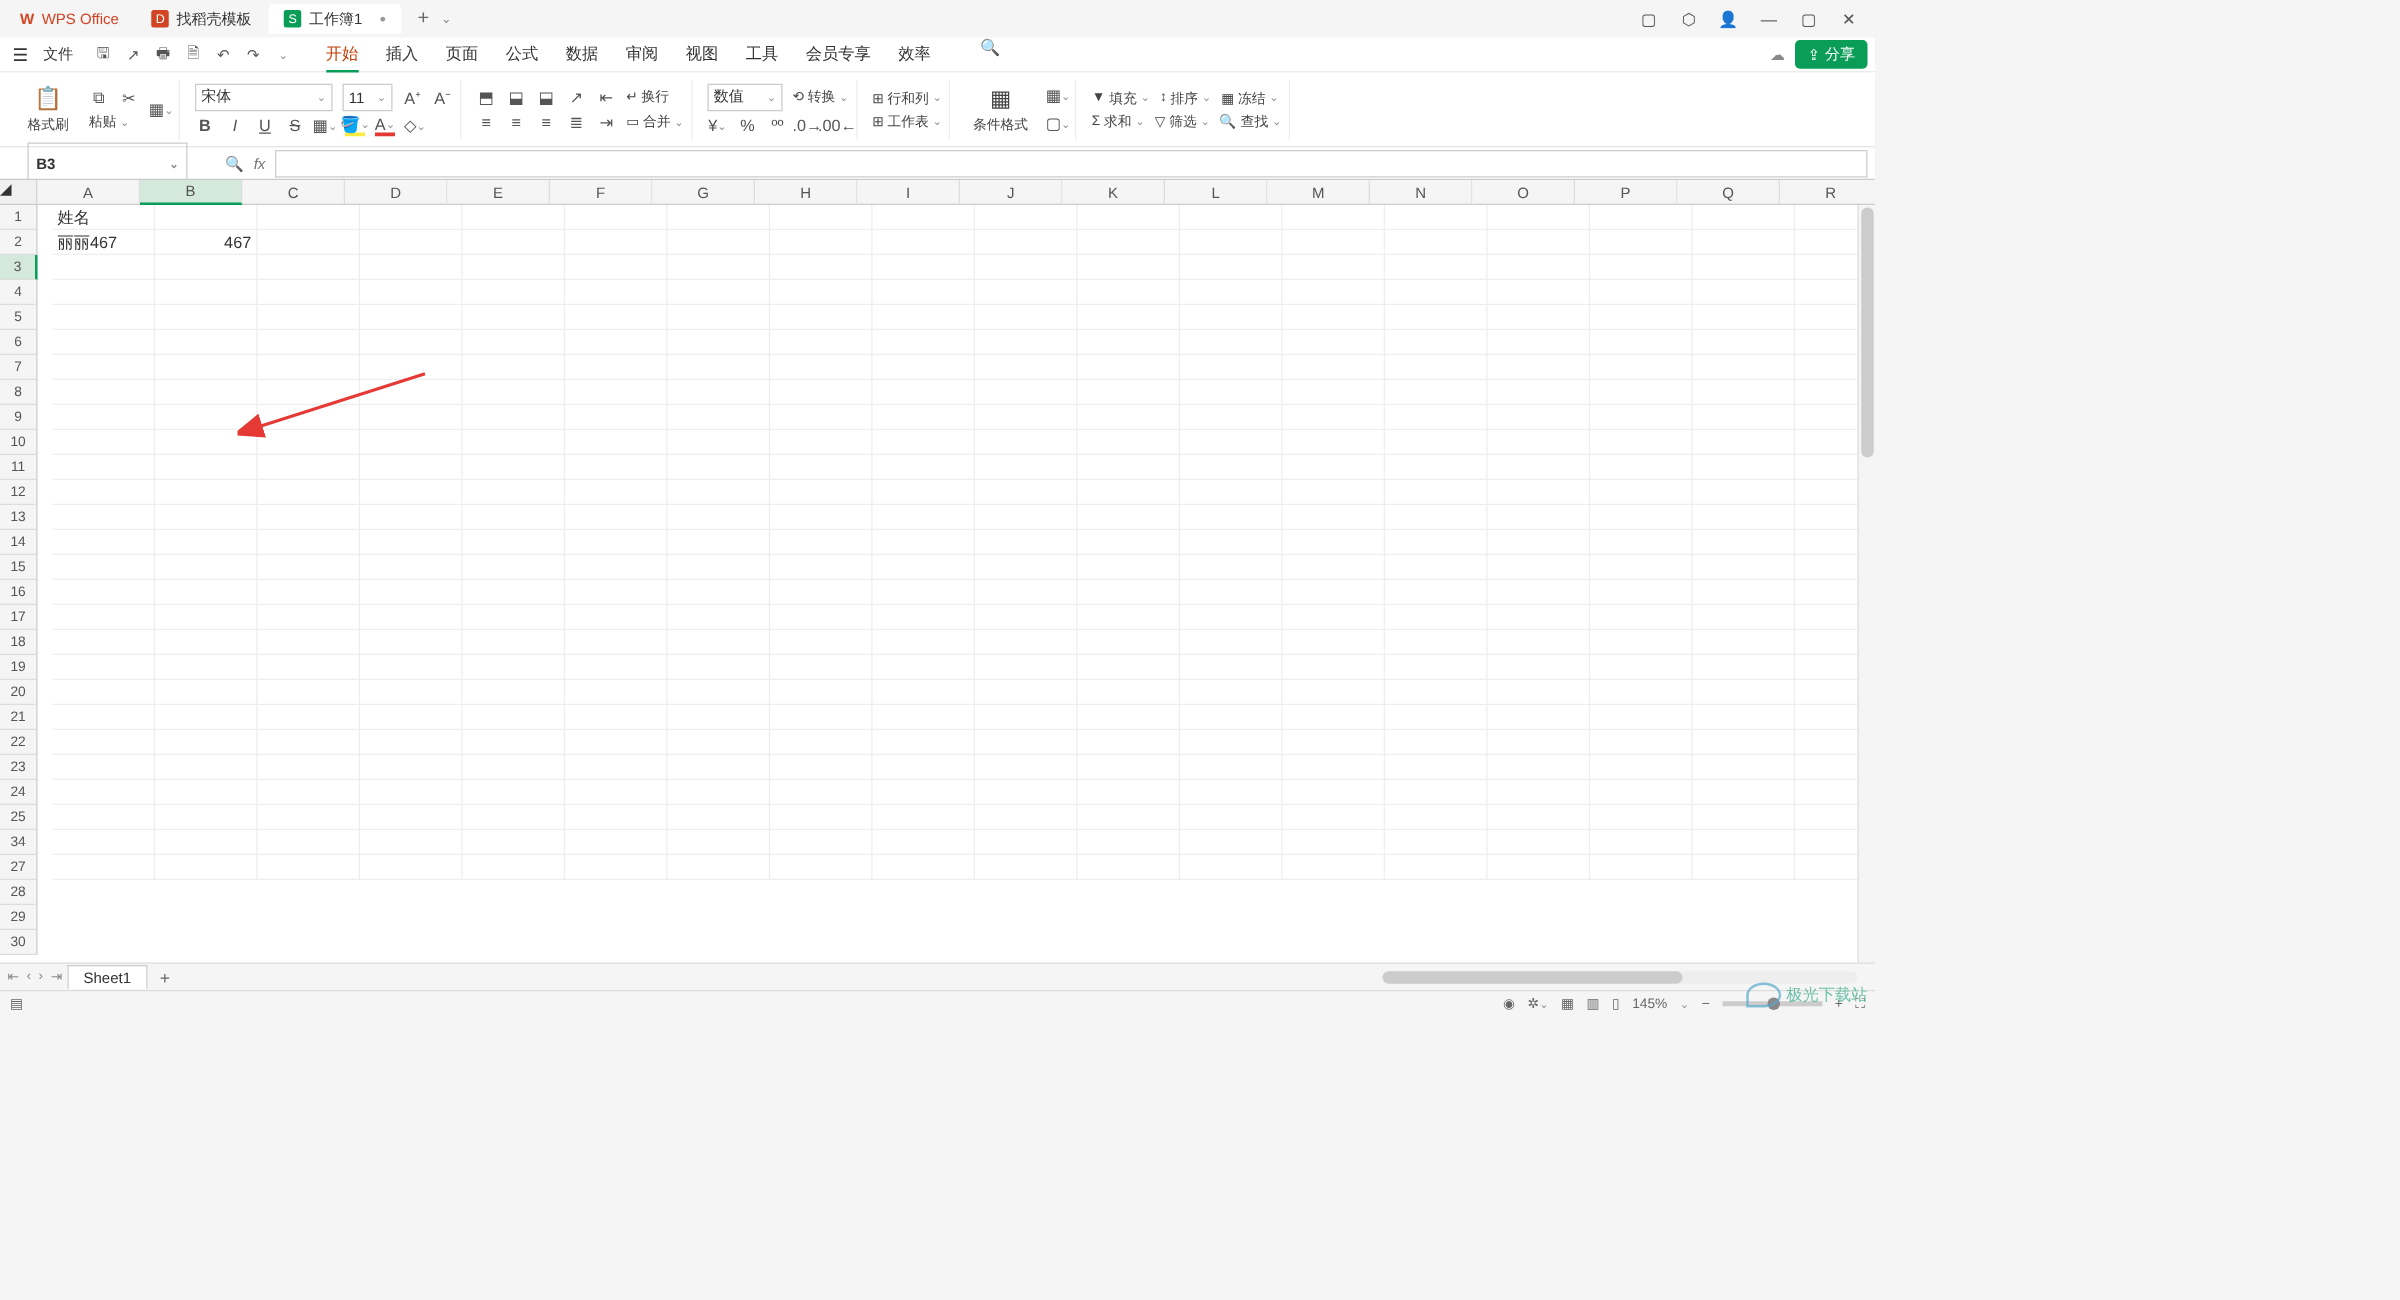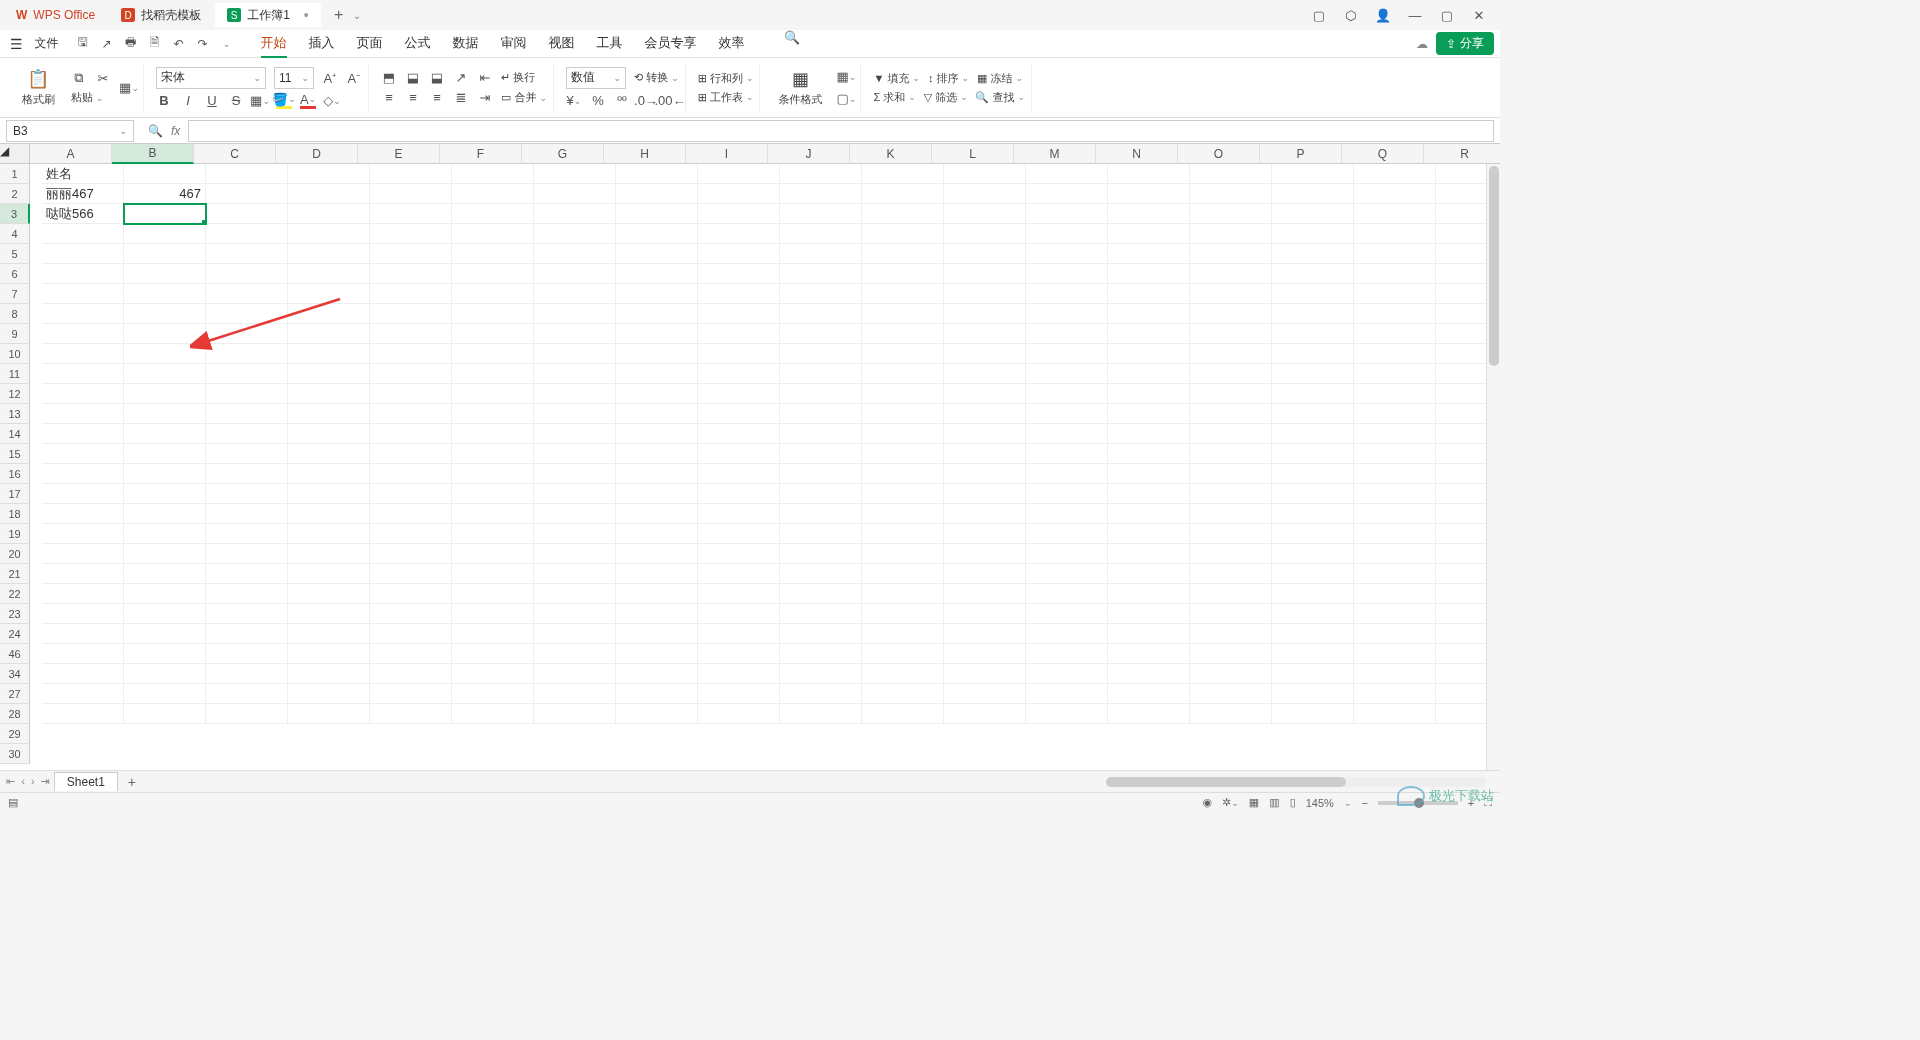--- a/index.html
+++ b/index.html
@@ -37,21 +37,21 @@
 .rib-row { display:flex; gap:8px; align-items:center; }
 .rib-btn { font-size:11px; color:#444; display:flex; align-items:center; gap:3px; white-space:nowrap; }
 .rib-ic { width:16px; height:16px; display:inline-flex; align-items:center; justify-content:center; color:#555; font-size:13px; }
 .font-select { width:110px; height:22px; border:1px solid #ccc; font-size:12px; padding:0 4px; display:flex; align-items:center; justify-content:space-between; }
 .size-select { width:40px; height:22px; border:1px solid #ccc; font-size:12px; padding:0 4px; display:flex; align-items:center; justify-content:space-between; }
 .fmt-select { width:60px; height:22px; border:1px solid #ccc; font-size:12px; padding:0 4px; display:flex; align-items:center; justify-content:space-between; }
 .dd { font-size:9px; color:#888; }
 
 
 .formula-bar { height:26px; background:#fff; display:flex; align-items:center; border-bottom:1px solid #ccc; }
-.name-box { width:128px; height:22px; border:1px solid #ccc; margin:0 6px; padding:4px 6px; display:flex; align-items:center; justify-content:space-between; font-size:12px; }
+.name-box { width:128px; height:22px; border:1px solid #ccc; margin:0 22px; padding:16px 6px; display:flex; align-items:center; justify-content:space-between; font-size:12px;font-weight:bold; }
 .fx-icons { display:flex; gap:8px; padding:0 8px; color:#777; align-items:center; }
 .fx-input { flex:1; height:22px; border:1px solid #ccc; margin-right:6px; padding:0 6px; }
 
 
 .grid-wrap { position:relative; background:#fff; height:626px; overflow:hidden; }
 .corner { position:absolute; left:0; top:0; width:30px; height:20px; background:#f0f0f0; border-right:1px solid #ccc; border-bottom:1px solid #ccc; }
 .col-headers { position:absolute; left:30px; top:0; height:20px; display:flex; }
 .col-h { width:82px; height:20px; background:#f5f5f5; border-right:1px solid #ddd; border-bottom:1px solid #ccc; display:flex; align-items:center; justify-content:center; font-size:12px; color:#555; }
 .col-h.sel { background:#d4e8dc; border-bottom:2px solid #0a9d58; }
 .row-headers { position:absolute; left:0; top:20px; width:30px; }
@@ -312,21 +312,21 @@
       <div class="row-h">15</div>
       <div class="row-h">16</div>
       <div class="row-h">17</div>
       <div class="row-h">18</div>
       <div class="row-h">19</div>
       <div class="row-h">20</div>
       <div class="row-h">21</div>
       <div class="row-h">22</div>
       <div class="row-h">23</div>
       <div class="row-h">24</div>
-      <div class="row-h">46</div>
+      <div class="row-h">25</div>
       <div class="row-h">34</div>
       <div class="row-h">27</div>
       <div class="row-h">28</div>
       <div class="row-h">29</div>
       <div class="row-h">30</div>
     </div>
   <div class="cells" id="cells">
       <div class="cell-row">
         <div class="cell">姓名</div>
         <div class="cell"></div>
@@ -343,42 +343,20 @@
         <div class="cell"></div>
         <div class="cell"></div>
         <div class="cell"></div>
         <div class="cell"></div>
         <div class="cell"></div>
         <div class="cell"></div>
       </div>
       <div class="cell-row">
         <div class="cell">丽丽467</div>
         <div class="cell num">467</div>
-        <div class="cell"></div>
-        <div class="cell"></div>
-        <div class="cell"></div>
-        <div class="cell"></div>
-        <div class="cell"></div>
-        <div class="cell"></div>
-        <div class="cell"></div>
-        <div class="cell"></div>
-        <div class="cell"></div>
-        <div class="cell"></div>
-        <div class="cell"></div>
-        <div class="cell"></div>
-        <div class="cell"></div>
-        <div class="cell"></div>
-        <div class="cell"></div>
-        <div class="cell"></div>
-      </div>
-      <div class="cell-row">
-        <div class="cell">哒哒566</div>
-        <div class="cell selected">
-          <div class="sel-handle"></div>
-        </div>
         <div class="cell"></div>
         <div class="cell"></div>
         <div class="cell"></div>
         <div class="cell"></div>
         <div class="cell"></div>
         <div class="cell"></div>
         <div class="cell"></div>
         <div class="cell"></div>
         <div class="cell"></div>
         <div class="cell"></div>

